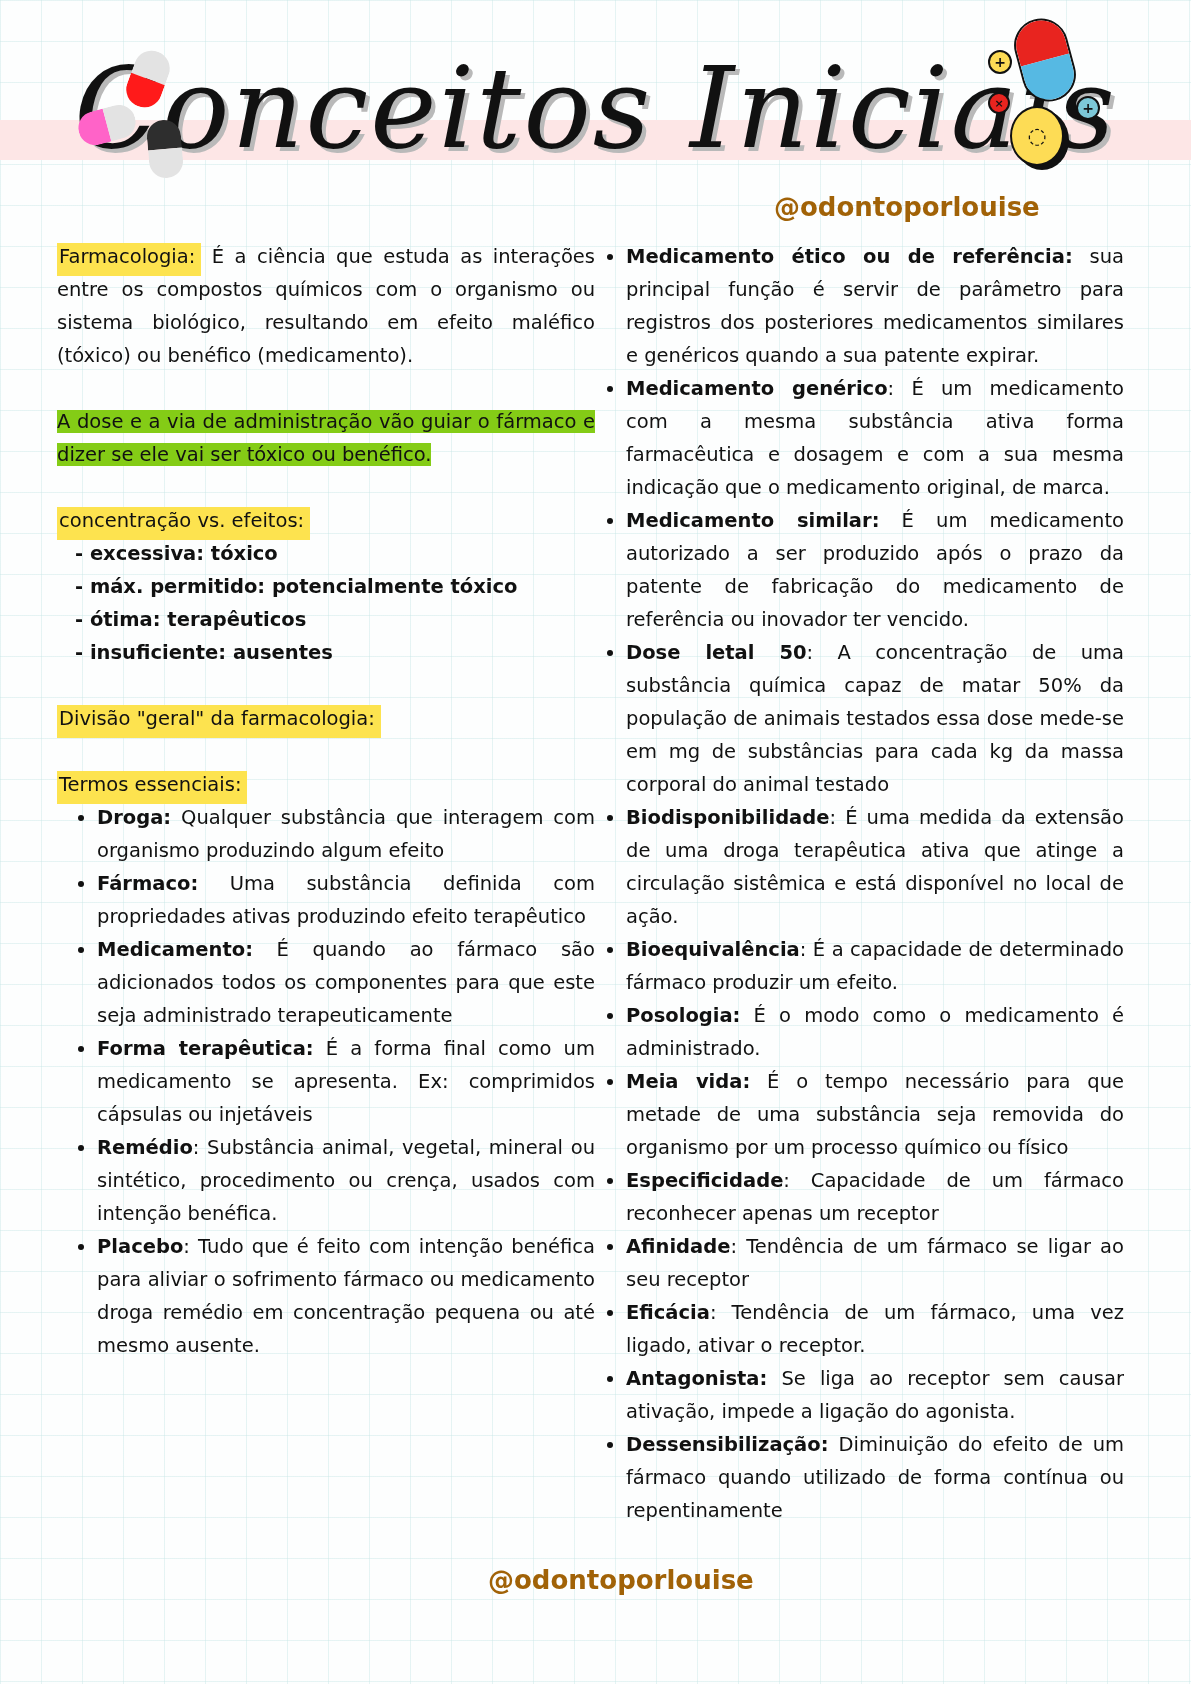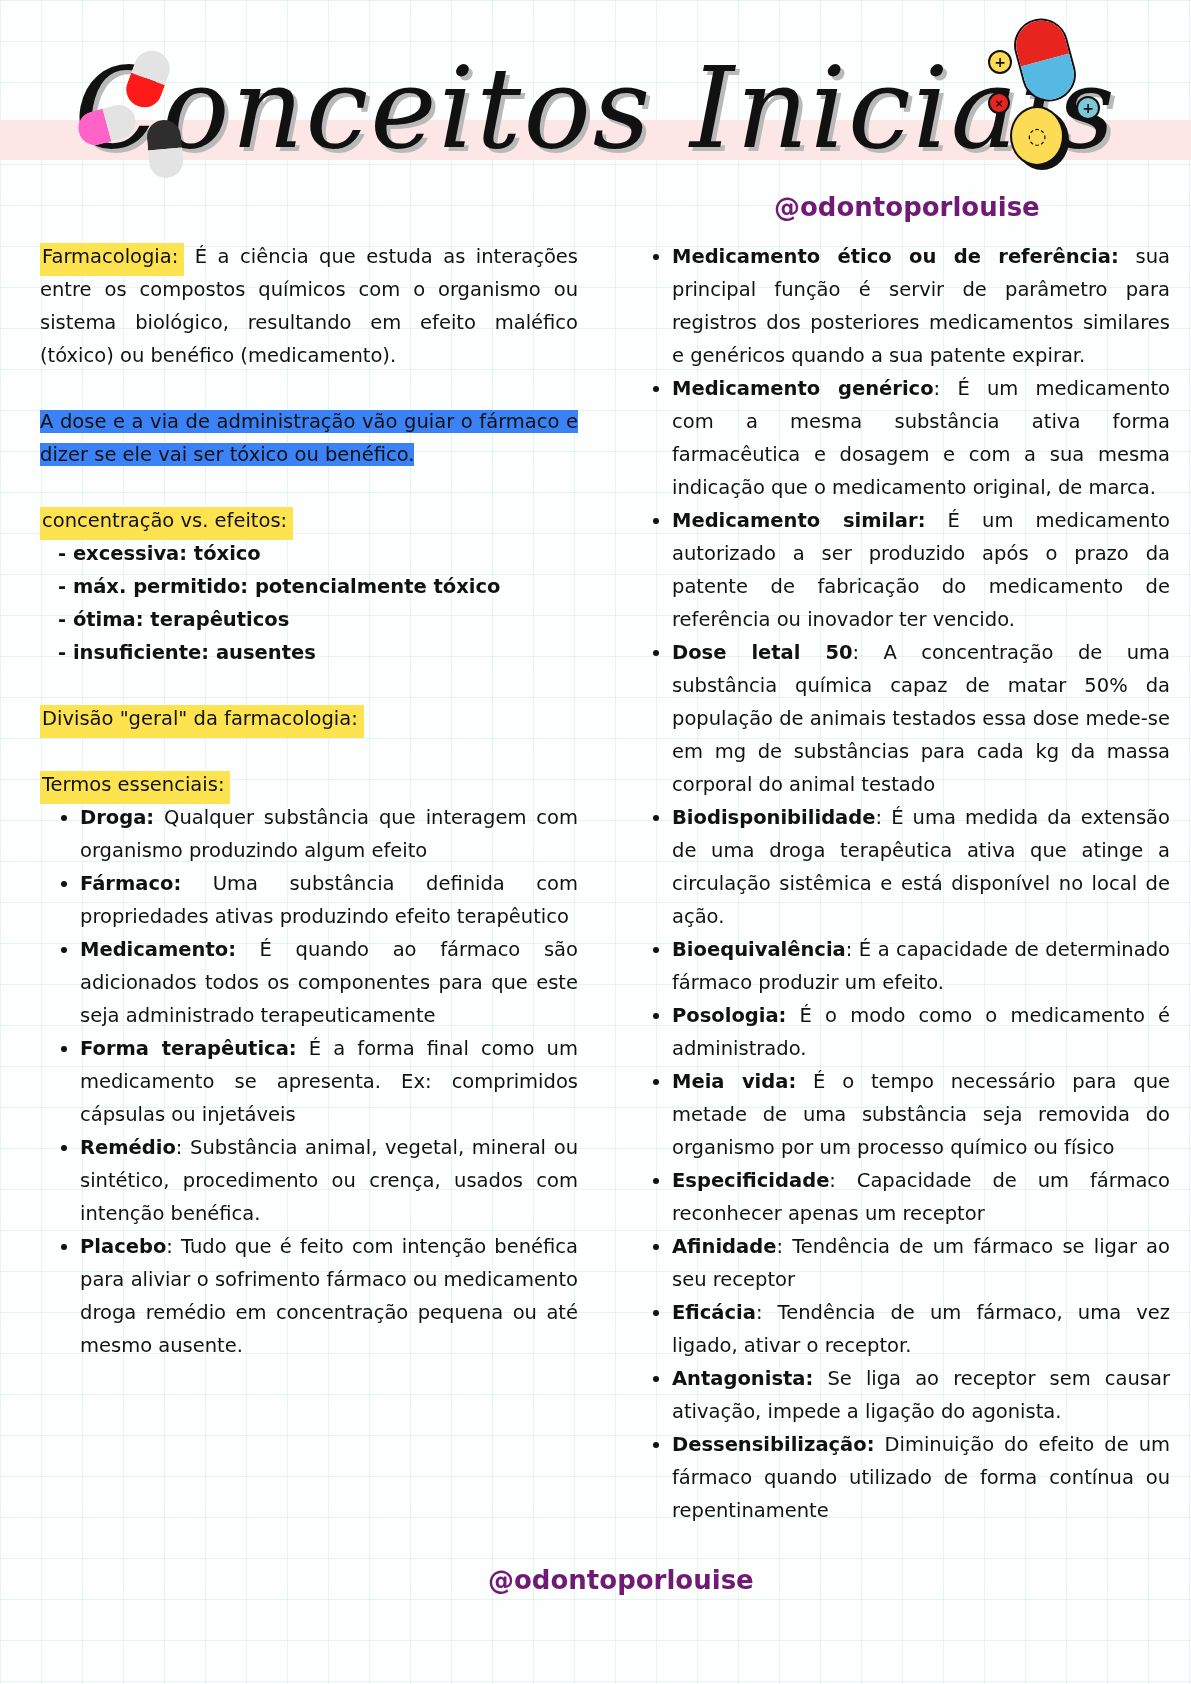--- a/index.html
+++ b/index.html
@@ -20,33 +20,33 @@
   .title {
     position: absolute; left: 0; width: 1191px; top: 8px; height: 200px;
     text-align: center;
     font-family: "DejaVu Serif", serif; font-style: italic; font-weight: 300;
     font-size: 112px; letter-spacing: 2px; color: #111;
     text-shadow: 4px 4px 0 #b9b9b9;
     line-height: 200px;
   }
   .watermark {
     position: absolute; font-family: "DejaVu Sans", sans-serif; font-weight: bold;
-    color: #701a75; font-size: 26px;
+    color: #a16207; font-size: 26px;
   }
   .wm-top { left: 774px; top: 192px; }
   .wm-bottom { left: 488px; top: 1565px; }
 
-  .col { position: absolute; top: 240px; font-size: 19.5px; line-height: 33px; }
+  .col { position: absolute; top: 240px; font-size: 19.5px; line-height: 33px; margin-left: 17px; }
   .col-left { left: 40px; width: 538px; }
-  .col-right { left: 650px; width: 520px; }
+  .col-right { left: 587px; width: 520px; }
 
   p { margin: 0; text-align: justify; }
   .gap { height: 33px; }
   .hl { background: #fde34f; padding: 2px 6px 8px 2px; }
-  .hl-block { background: #3b82f6; padding: 0 0 0 0; }
+  .hl-block { background: #84cc16; padding: 0 0 0 0; }
   .dash-list { list-style: none; margin: 0; padding: 0 0 0 18px; font-weight: bold; }
   .dash-list li::before { content: "- "; }
   ul.bullets { margin: 0; padding: 0 0 0 40px; list-style: disc; }
   ul.bullets li { text-align: justify; }
   ul.right-bullets { padding-left: 22px; }
   b { font-weight: bold; }
 
   .pill { position: absolute; border-radius: 999px; overflow: hidden; }
   .pill .half { position: absolute; left: 0; width: 100%; height: 50%; }
   .dot { position: absolute; border-radius: 50%; border: 2px solid #111; display: flex; align-items: center; justify-content: center; font-size: 14px; font-weight: bold; color: #111; line-height: 1; }

